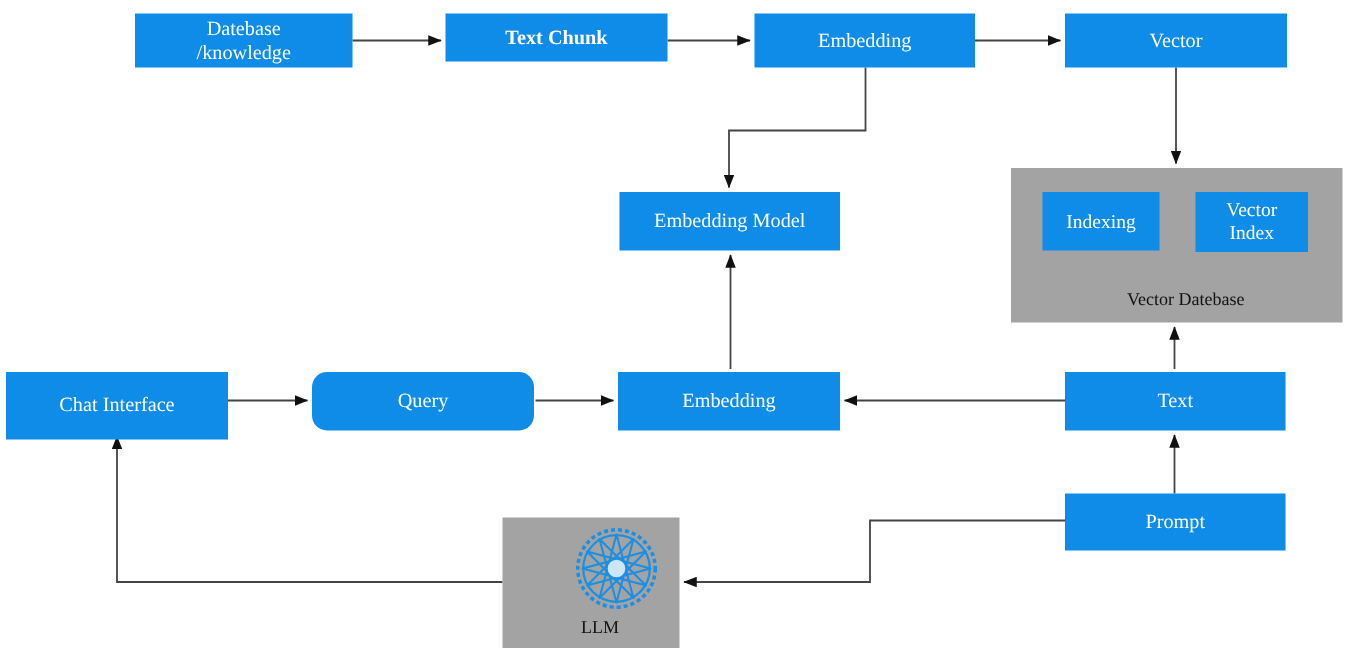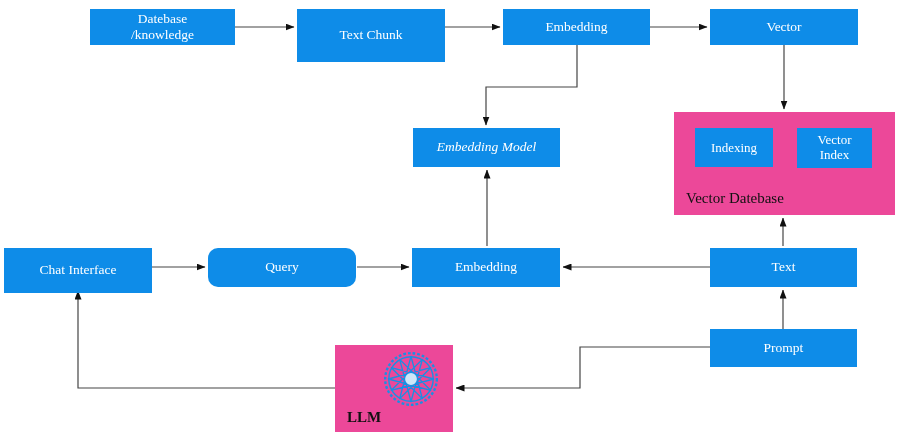--- a/index.html
+++ b/index.html
@@ -30,55 +30,55 @@
     justify-content: center;
     text-align: center;
     font-size: 13.5px;
     line-height: 1.2;
     z-index: 2;
   }
   .node .nlabel { white-space: pre-line; }
 
   
   .n-document        { left: 90px;  top: 9px;   width: 145px; height: 36px; }
-  .n-text-chunk      { left: 297px; top: 9px;   width: 148px; height: 53px; }
+  .n-text-chunk      { left: 297px; top: 9px;   width: 148px; height: 32px; font-weight: bold; }
   .n-embedding-top   { left: 503px; top: 9px;   width: 147px; height: 36px; }
   .n-vector          { left: 710px; top: 9px;   width: 148px; height: 36px; }
 
-  .n-embedding-model { left: 413px; top: 128px; width: 147px; height: 39px; font-style: italic; }
+  .n-embedding-model { left: 413px; top: 128px; width: 147px; height: 39px; }
 
   
   .n-chat-interface  { left: 4px;   top: 248px; width: 148px; height: 45px; }
   .n-query           { left: 208px; top: 248px; width: 148px; height: 39px; border-radius: 10px; }
   .n-embedding-query { left: 412px; top: 248px; width: 148px; height: 39px; }
   .n-text            { left: 710px; top: 248px; width: 147px; height: 39px; text-align: right; }
 
   .n-prompt          { left: 710px; top: 329px; width: 147px; height: 38px; }
 
   
   .group {
     position: absolute;
-    background: #ec4899;
+    background: #a3a3a3;
     z-index: 2;
     padding-left: 34px;
   }
   .g-vdb { left: 674px; top: 112px; width: 221px; height: 103px; }
   .g-llm { left: 335px; top: 345px; width: 118px; height: 87px;
            display: flex; flex-direction: column; align-items: center;
-           justify-content: flex-start; padding-top: 5px; font-weight: bold; }
+           justify-content: flex-start; padding-top: 5px; }
 
   .g-vdb .n-indexing { left: 21px;  top: 16px; width: 78px; height: 39px; font-size: 13px; }
   .g-vdb .n-vindex   { left: 123px; top: 16px; width: 75px; height: 40px; font-size: 13px; line-height: 1.15; }
 
   .group-label {
     position: absolute;
     left: 12px; right: 0; bottom: 8px;
-    text-align: left;
+    text-align: center;
     color: #111111;
-    font-size: 15px;
+    font-size: 12px;
     z-index: 3;
   }
   .g-llm .group-label { bottom: 6px; }
 
   .llm-icon { width: 58px; height: 58px; display: block; }
 </style>
 </head>
 <body>
 
 <div class="canvas">

